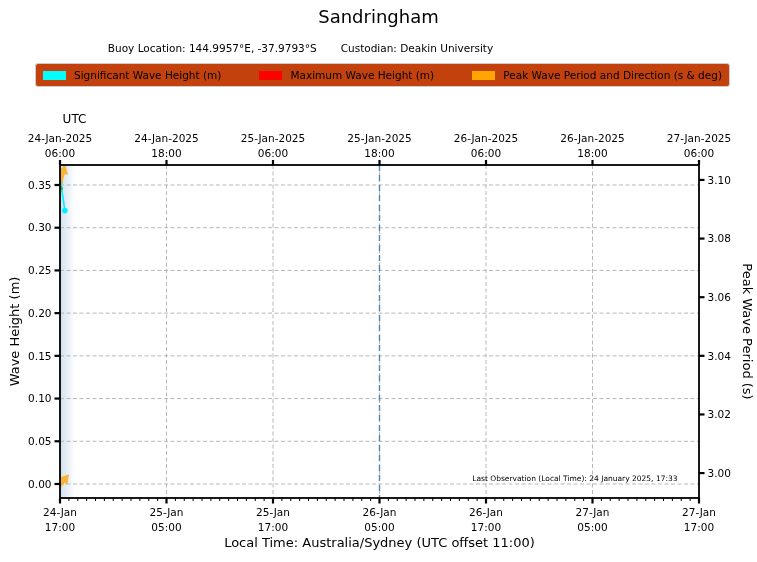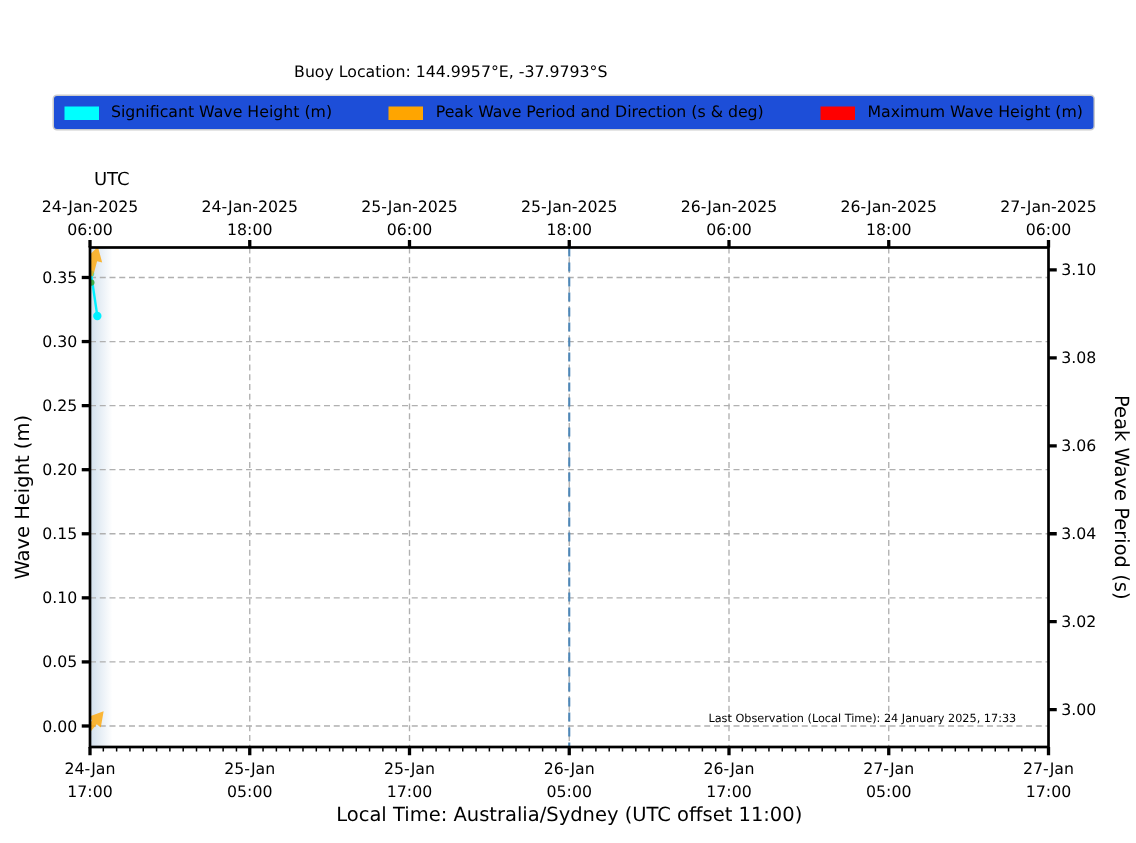--- a/index.html
+++ b/index.html
@@ -11,55 +11,57 @@
     position:absolute;top:5px;left:0;width:757px;text-align:center;
     font-size:18px;line-height:24px;
   }
   .subtitle{
     position:absolute;top:41px;left:0;width:601px;
     display:flex;justify-content:center;gap:24px;
     font-size:10.5px;line-height:14px;
   }
   .legend{
     position:absolute;top:63px;left:35px;width:679px;height:22px;
-    border:1px solid #cccccc;border-radius:3px;background:#1d4ed8;
+    border:1px solid #cccccc;border-radius:3px;background:#c2410c;
     display:flex;align-items:center;justify-content:space-between;
     padding:0 7px;
   }
   .legend-item{display:flex;align-items:center;gap:8px;}
   .swatch{width:23px;height:9px;display:inline-block;}
   .legend-label{font-size:10.5px;white-space:nowrap;}
   svg text{fill:#000;}
   .ticklabel{font-size:10.5px;}
   .axislabel{font-size:13px;}
   .utclabel{font-size:12px;}
   .annot{font-size:7.5px;}
 </style>
 </head>
 <body>
 
 <div id="app">
 
+  <div class="title">Sandringham</div>
 
   <div class="subtitle">
     <span>Buoy Location: 144.9957°E, -37.9793°S</span>
+    <span>Custodian: Deakin University</span>
   </div>
 
   <div class="legend">
     <div class="legend-item">
       <span class="swatch" style="background: rgb(0, 255, 255);"></span>
       <span class="legend-label">Significant Wave Height (m)</span>
     </div>
     <div class="legend-item">
+      <span class="swatch" style="background: rgb(255, 0, 0);"></span>
+      <span class="legend-label">Maximum Wave Height (m)</span>
+    </div>
+    <div class="legend-item">
       <span class="swatch" style="background: rgb(255, 165, 0);"></span>
       <span class="legend-label">Peak Wave Period and Direction (s &amp; deg)</span>
-    </div>
-    <div class="legend-item">
-      <span class="swatch" style="background: rgb(255, 0, 0);"></span>
-      <span class="legend-label">Maximum Wave Height (m)</span>
     </div>
   </div>
 
   <svg id="plot" width="757" height="562" viewBox="0 0 757 562" style="position:absolute;left:0;top:0;">
     <defs>
       <linearGradient id="bandgrad" x1="0" y1="0" x2="1" y2="0">
         <stop offset="0" stop-color="#b9cfe3" stop-opacity="0.65"></stop>
         <stop offset="1" stop-color="#b9cfe3" stop-opacity="0"></stop>
       </linearGradient>
       <clipPath id="plotclip">

